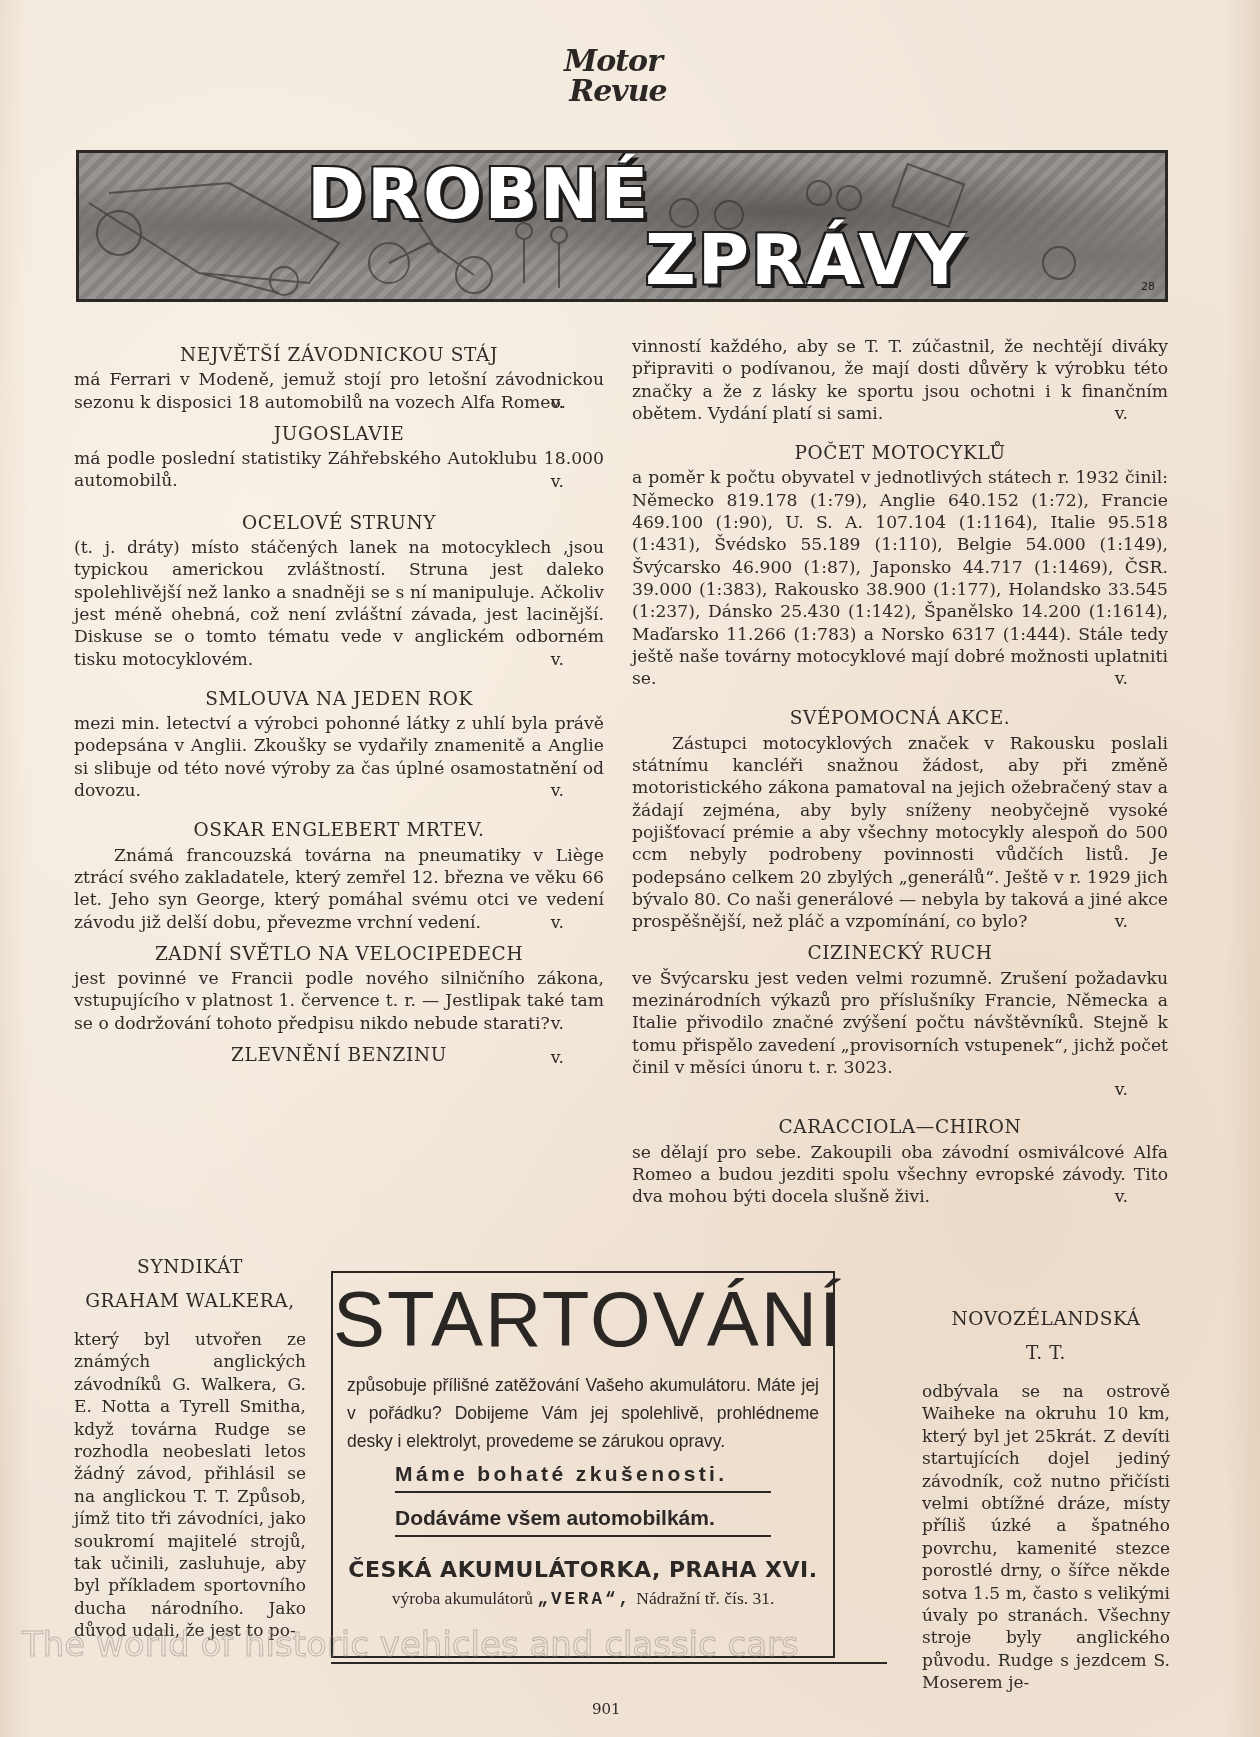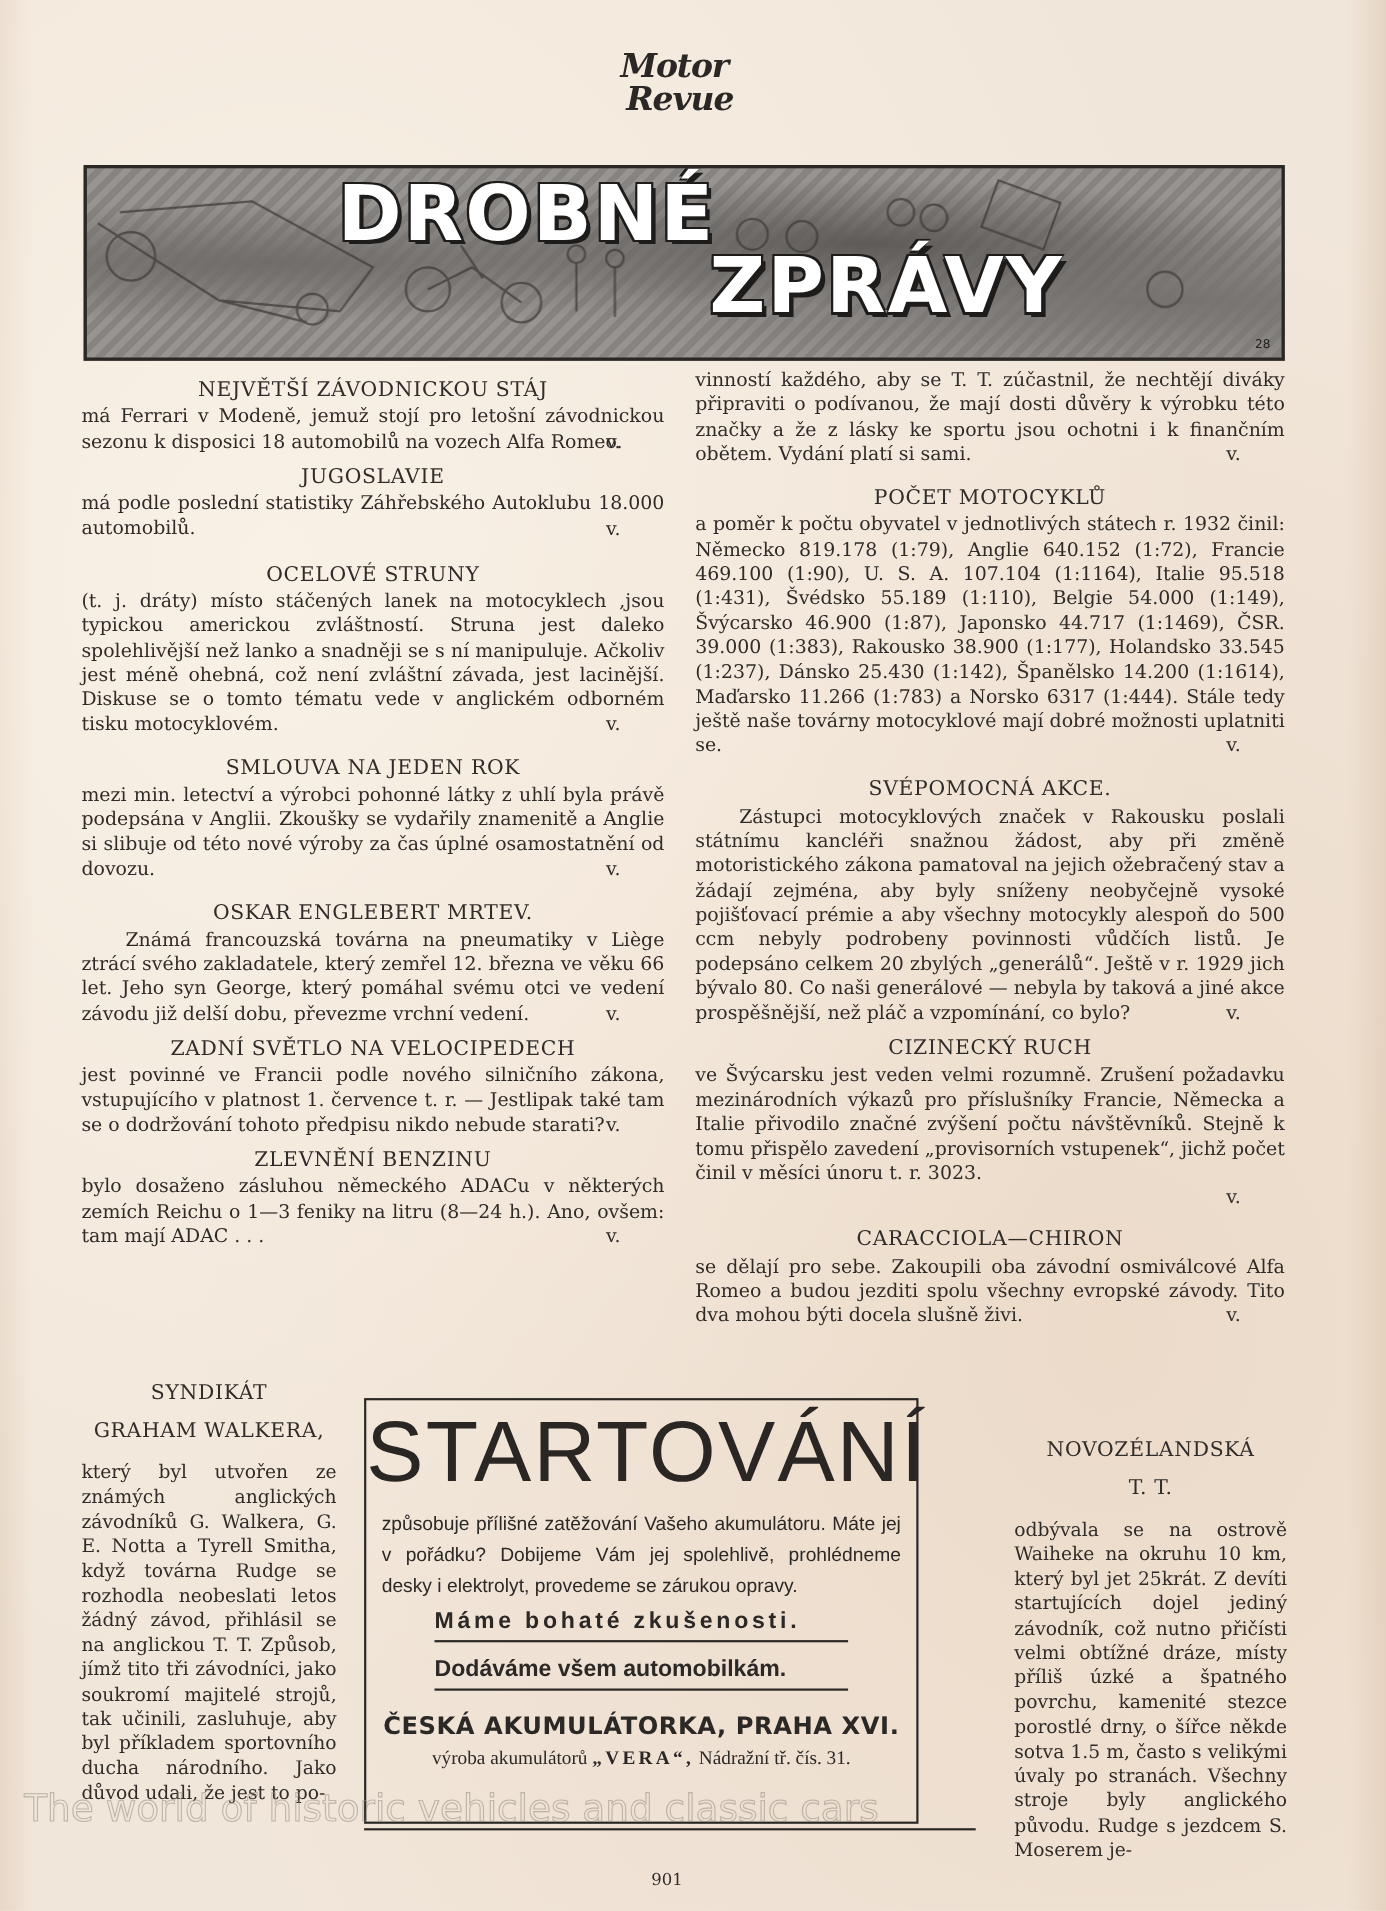--- a/index.html
+++ b/index.html
@@ -14,21 +14,21 @@
     color: #2f2b28;
   }
   .logo {
     position: absolute; left: 548px; top: 46px; width: 130px; text-align: center;
     font-family: "DejaVu Serif", serif; font-style: italic; font-weight: bold;
     color: #2b2725; line-height: 30px; font-size: 30px; letter-spacing: -1px;
   }
   .logo .l2 { margin-left: 10px; }
 
   .banner {
-    position: absolute; left: 76px; top: 150px; width: 1092px; height: 178px;
+    position: absolute; left: 76px; top: 150px; width: 1092px; height: 152px;
     border: 3px solid #2a2725; box-sizing: border-box;
     background: #8e8b88;
     background-image:
       radial-gradient(ellipse at 15% 50%, #6f6c6a 0%, rgba(0,0,0,0) 45%),
       radial-gradient(ellipse at 65% 40%, #5d5a58 0%, rgba(0,0,0,0) 40%),
       radial-gradient(ellipse at 90% 70%, #757270 0%, rgba(0,0,0,0) 40%),
       repeating-linear-gradient(135deg, rgba(255,255,255,0.08) 0 6px, rgba(0,0,0,0.06) 6px 12px);
     overflow: hidden;
   }
   .banner .sketch { position: absolute; inset: 0; }
@@ -66,21 +66,21 @@
   }
   .ad-title {
     text-align: center; font-size: 78px; line-height: 84px; margin-top: 4px;
     letter-spacing: 2px; font-weight: normal; color: #2a2624;
   }
   .ad-body { margin: 10px 14px 0 14px; font-size: 17.5px; line-height: 28px; text-align: justify; font-family: "Liberation Sans", sans-serif; }
   .ad-slogan { margin: 10px auto 0 auto; width: 376px; font-size: 21px; font-weight: bold; line-height: 30px; border-bottom: 2px solid #2a2725; padding-bottom: 2px; }
   .ad-slogan.s2 { letter-spacing: 3.4px; margin-top: 4px; }
   .ad-company { text-align: center; margin-top: 20px; font-family: "DejaVu Sans", sans-serif; font-weight: bold; font-size: 22px; letter-spacing: 0.5px; }
   .ad-address { text-align: center; margin-top: 6px; font-size: 17.5px; font-family: "Liberation Serif", serif; }
-  .ad-address b { font-family: Liberation Serif, serif; letter-spacing: 3px; }
+  .ad-address b { font-family: Liberation Mono, monospace; letter-spacing: 3px; }
   .ad-bottom-line { position: absolute; left: 331px; top: 1662px; width: 556px; border-top: 2px solid #2a2725; }
 
   .page-number { position: absolute; left: 592px; top: 1700px; font-size: 15px; color: #2f2b28; }
   .watermark {
     position: absolute; left: 22px; top: 1624px; font-family: "DejaVu Sans", sans-serif;
     font-size: 34px; color: rgba(255,255,255,0.0); -webkit-text-stroke: 1px rgba(150,140,130,0.55);
     letter-spacing: 0px; white-space: nowrap;
   }
 </style>
 </head>
@@ -151,21 +151,20 @@
     <p class="body-text indent">Známá francouzská továrna na pneumatiky v Liège ztrácí svého zakladatele, který zemřel 12. března ve věku 66 let. Jeho syn George, který pomáhal svému otci ve vedení závodu již delší dobu, převezme vrchní vedení.</p>
     <span class="sig">v.</span>
   </div>
   <div class="article">
     <div class="heading">ZADNÍ SVĚTLO NA VELOCIPEDECH</div>
     <p class="body-text">jest povinné ve Francii podle nového silničního zákona, vstupujícího v platnost 1. července t. r. — Jestlipak také tam se o dodržování tohoto předpisu nikdo nebude starati?</p>
     <span class="sig">v.</span>
   </div>
   <div class="article">
     <div class="heading">ZLEVNĚNÍ BENZINU</div>
-    <p class="body-text">bylo dosaženo zásluhou německého ADACu v některých zemích Reichu o 1—3 feniky na litru (8—24 h.). Ano, ovšem: tam mají ADAC . . .</p>
     <span class="sig">v.</span>
   </div>
 </div>
 
 <div class="col col-right">
   <div class="article">
     <p class="body-text">vinností každého, aby se T. T. zúčastnil, že nechtějí diváky připraviti o podívanou, že mají dosti důvěry k výrobku této značky a že z lásky ke sportu jsou ochotni i k finančním obětem. Vydání platí si sami.</p>
     <span class="sig">v.</span>
   </div>
   <div class="article">

